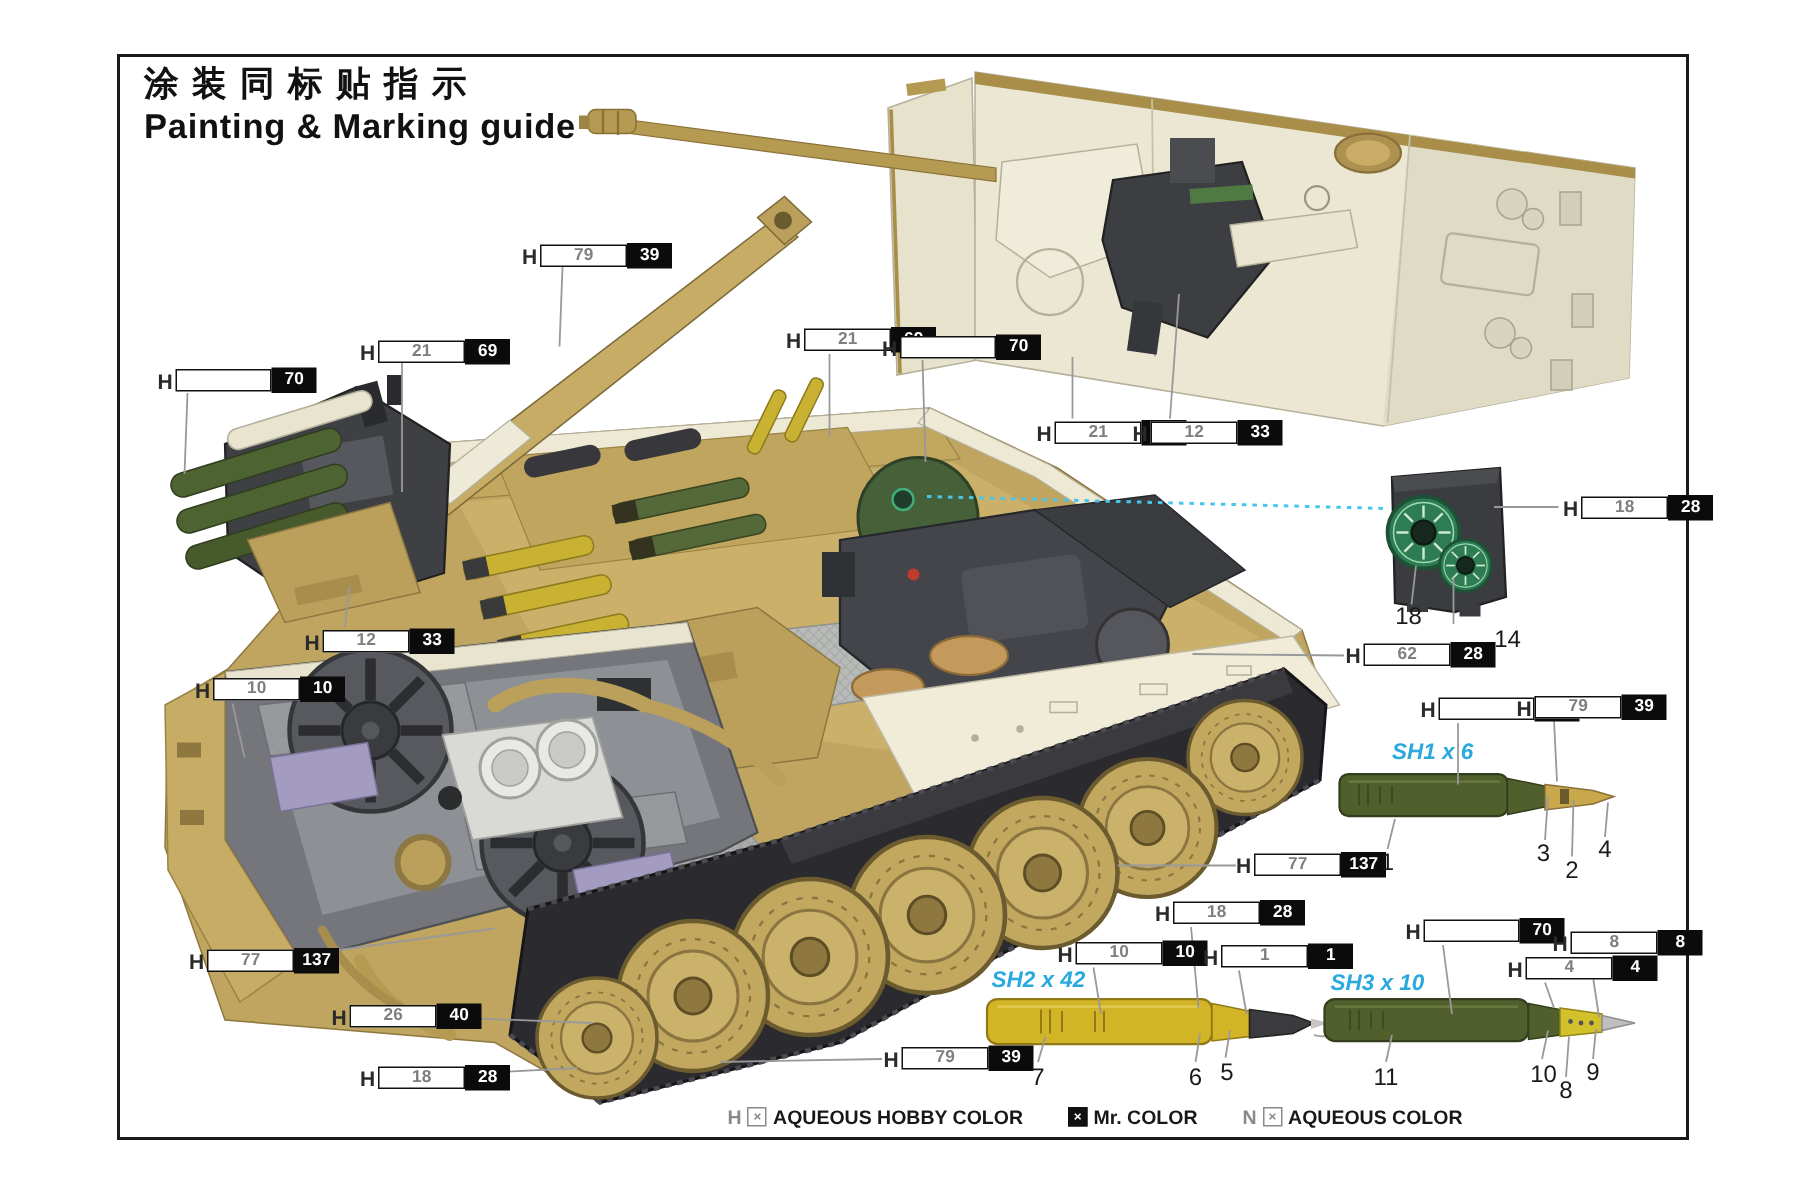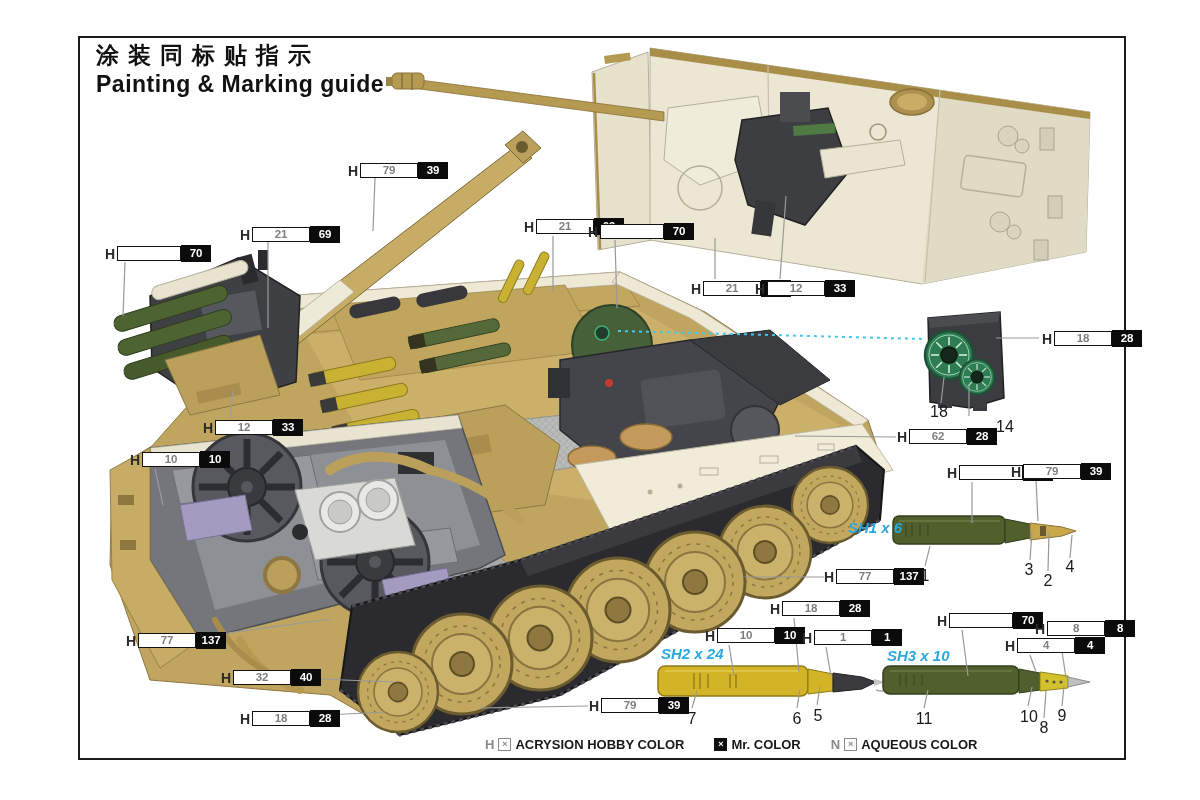--- a/index.html
+++ b/index.html
@@ -470,21 +470,21 @@
       </div>
 
       <div class="callout" style="position: absolute; left: 126px; top: 632px;">
         <span class="h">H</span>
         <span class="wbox">77</span>
         <span class="bbox">137</span>
       </div>
 
       <div class="callout" style="position: absolute; left: 221px; top: 669px;">
         <span class="h">H</span>
-        <span class="wbox">32</span>
+        <span class="wbox">26</span>
         <span class="bbox">40</span>
       </div>
 
       <div class="callout" style="position: absolute; left: 240px; top: 710px;">
         <span class="h">H</span>
         <span class="wbox">18</span>
         <span class="bbox">28</span>
       </div>
 
       <div class="callout" style="position: absolute; left: 589px; top: 697px;">
@@ -518,32 +518,32 @@
 
       <span class="pnum" style="position: absolute; left: 1029px; top: 717px;">10</span>
 
       <span class="pnum" style="position: absolute; left: 1044px; top: 728px;">8</span>
 
       <span class="pnum" style="position: absolute; left: 1062px; top: 716px;">9</span>
     </div>
 
   <div>
 
-      <span class="shlabel" style="position: absolute; left: 848px; top: 493px; margin-top: 26px;">SH1 x 6</span>
-
-      <span class="shlabel" style="position: absolute; left: 661px; top: 645px;">SH2 x 24</span>
+      <span class="shlabel" style="position: absolute; left: 928px; top: 493px;">SH1 x 6</span>
+
+      <span class="shlabel" style="position: absolute; left: 661px; top: 645px;">SH2 x 42</span>
 
       <span class="shlabel" style="position: absolute; left: 887px; top: 647px;">SH3 x 10</span>
     </div>
 
   <div id="legend">
     <span class="leg-item">
       <span class="leg-prefix">H</span>
         <span class="chk">×</span>
-      <span class="leg-name">ACRYSION HOBBY COLOR</span>
+      <span class="leg-name">AQUEOUS HOBBY COLOR</span>
     </span>
     <span class="leg-item">
       <span class="chk dark">×</span>
       <span class="leg-name">Mr. COLOR</span>
     </span>
     <span class="leg-item">
       <span class="leg-prefix">N</span>
         <span class="chk">×</span>
       <span class="leg-name">AQUEOUS COLOR</span>
     </span>

